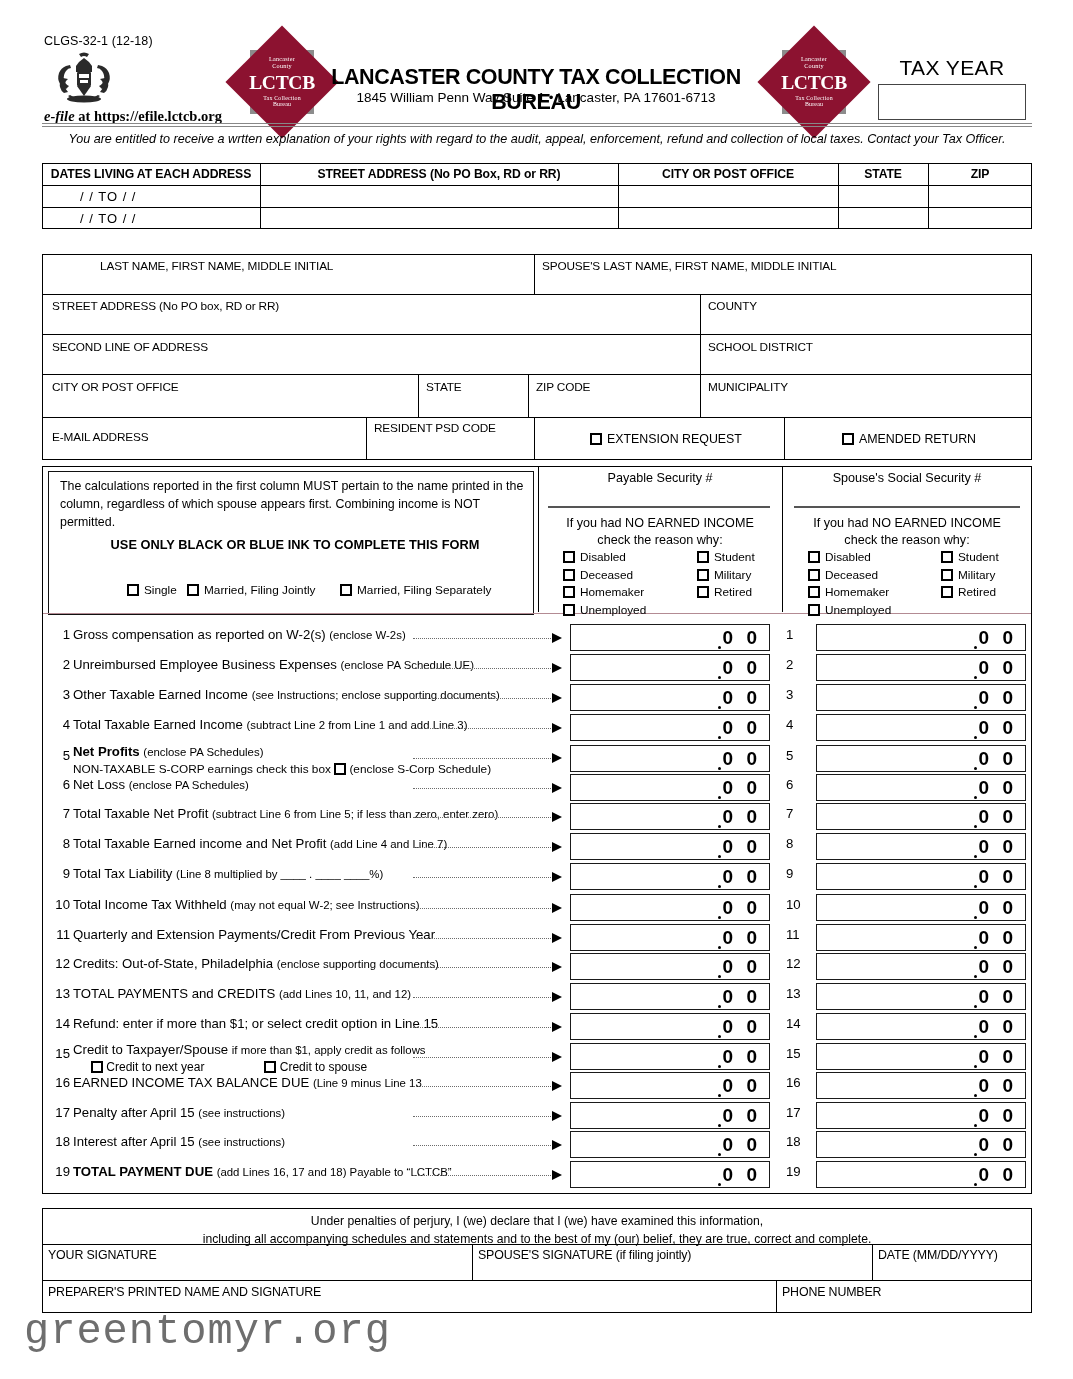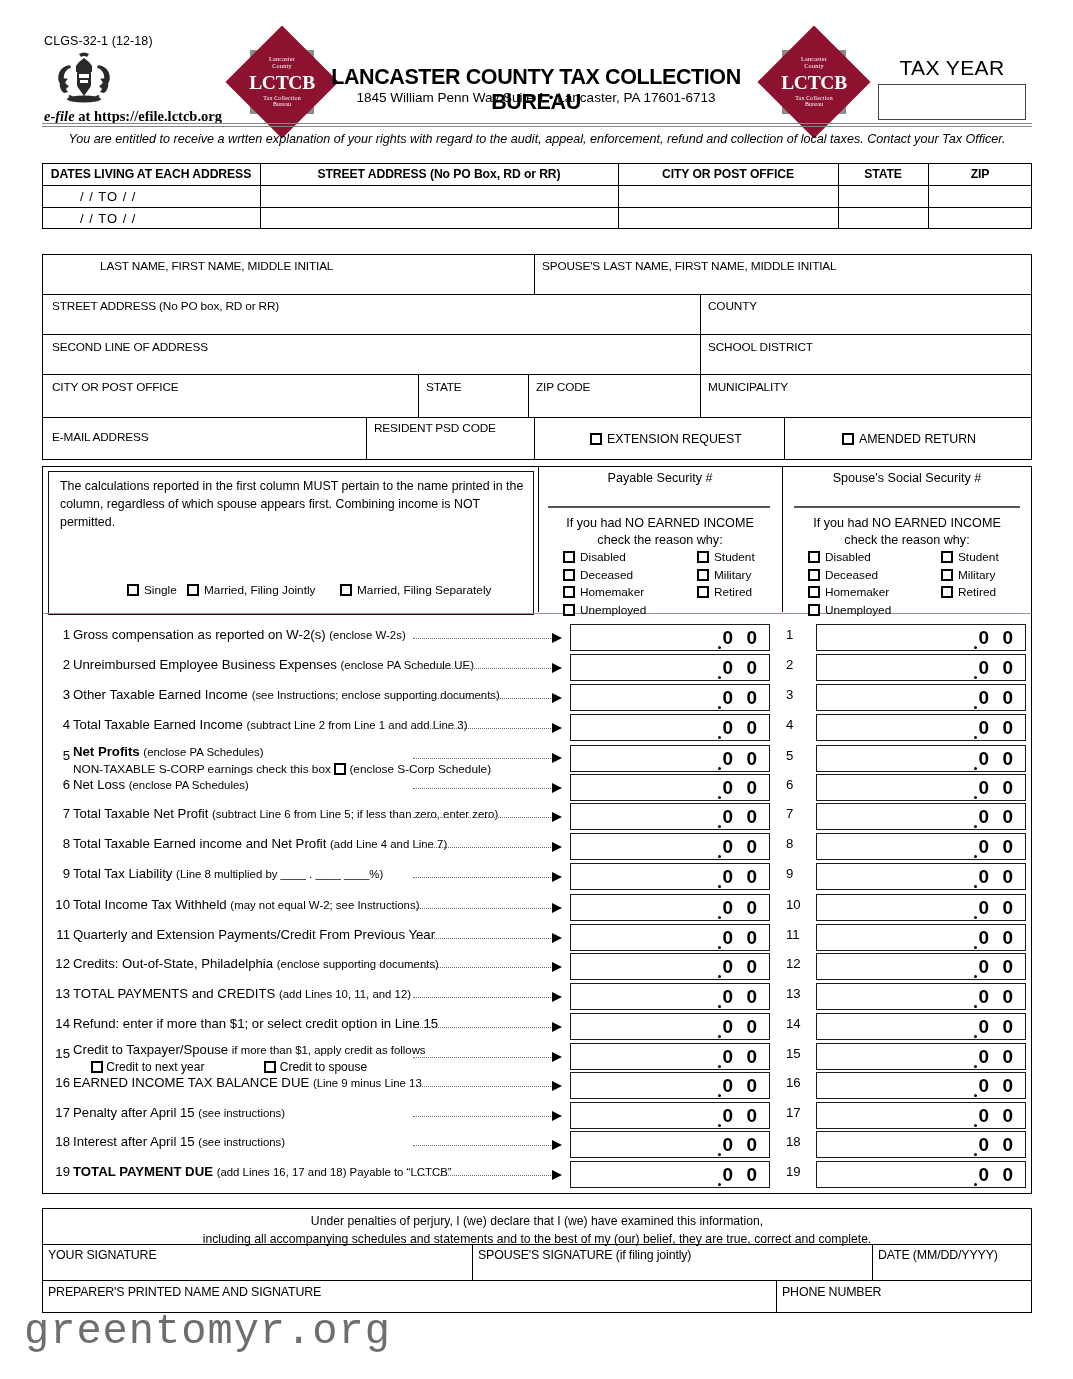--- a/index.html
+++ b/index.html
@@ -332,20 +332,21 @@
     </div>
     <div class="cbrow" style="left:842px;top:432px;font-size:12.4px;">
       <span class="cbx"></span><span>AMENDED RETURN</span>
     </div>
   </div>
 
   <div class="mainpanel"></div>
 
   <div class="bx" style="left:48px;top:471px;width:486px;height:144px;border-color:#111;"></div>
   <div class="instr">The calculations reported in the first column MUST pertain to the name printed in the column, regardless of which spouse appears first. Combining income is NOT permitted.</div>
+  <div class="inkline">USE ONLY BLACK OR BLUE INK TO COMPLETE THIS FORM</div>
 
   <div class="cbrow" style="left:127px;top:583px;">
     <span class="cbx"></span><span>Single</span>
   </div>
   <div class="cbrow" style="left:187px;top:583px;">
     <span class="cbx"></span><span>Married, Filing Jointly</span>
   </div>
   <div class="cbrow" style="left:340px;top:583px;">
     <span class="cbx"></span><span>Married, Filing Separately</span>
   </div>

